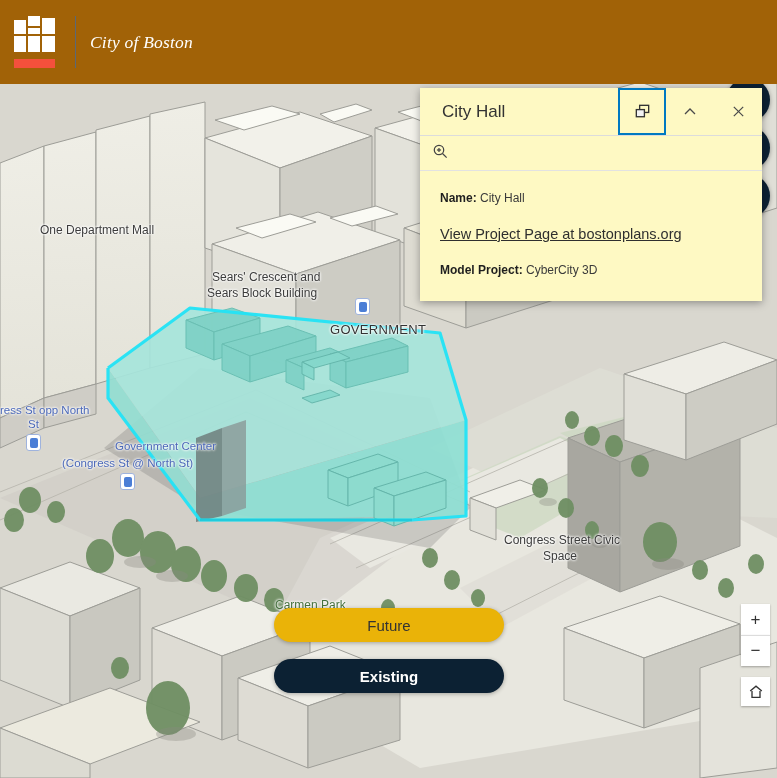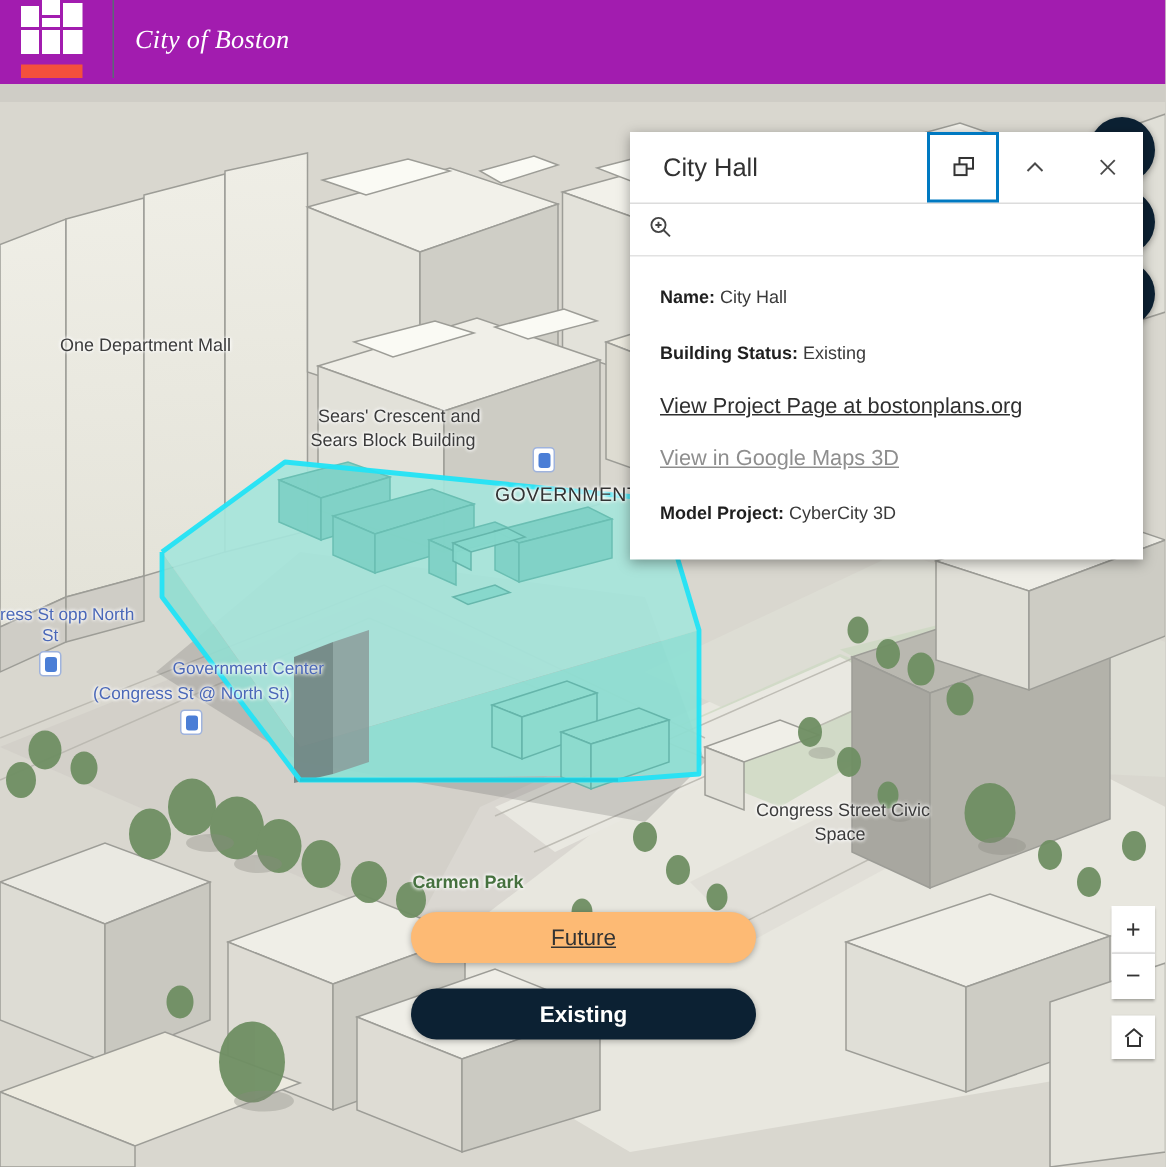--- a/index.html
+++ b/index.html
@@ -7,23 +7,23 @@
     width: 777px; height: 778px;
     overflow: hidden;
     font-family: "Liberation Sans", sans-serif;
     background: #cfcdc6;
   }
   #app { position: relative; width: 777px; height: 778px; overflow: hidden; }
 
   
   .header {
     position: absolute; top: 0; left: 0;
-    width: 777px; height: 56px;
-    background: #a21caf;
-    display: flex; align-items: flex-start;
+    width: 777px; height: 84px;
+    background: #a16207;
+    display: flex; align-items: center;
     z-index: 60;
   }
   .logo-wrap { display: flex; align-items: center; padding-left: 14px; }
   .logo-mark { width: 45px; height: 52px; position: relative; }
   .logo-blocks { position: relative; width: 45px; height: 38px; }
   .lb { position: absolute; background: #ffffff; }
   .logo-red { position: absolute; left: 0; bottom: 0; width: 45px; height: 9px; background: #f4503c; }
   .logo-div { width: 1px; height: 52px; background: #5b6875; margin: 0 14px 0 16px; }
   .logo-text { color: #ffffff; font-family: "Liberation Serif", serif; font-size: 17.5px; line-height: 21px; font-style: italic; letter-spacing: .2px; }
   .app-title {
@@ -34,21 +34,21 @@
   
   .map { position: absolute; top: 68px; left: 0; width: 777px; height: 710px; overflow: hidden; background: #d7d5cd; }
   .map-svg { position: absolute; top: 0; left: 0; }
 
   .map-label {
     position: absolute; font-size: 12px; color: #3c3c3c;
     text-shadow: 0 0 3px #fff, 0 0 3px #fff, 0 0 2px #fff;
     white-space: nowrap; pointer-events: none; line-height: 14px;
   }
   .map-label.transit { color: #4b68b8; font-size: 11.5px; }
-  .map-label.park { color: #46713f; font-weight: bold; font-size: 12px; }
+  .map-label.park { color: #46713f; font-weight: normal; font-size: 12px; margin-top: 17px; }
   .map-label.big { font-size: 13px; color: #333; letter-spacing: .3px; }
 
   .transit-icon {
     position: absolute; width: 15px; height: 17px; border-radius: 3px;
     background: #ffffff; border: 1px solid #9fb3dd;
     display: flex; align-items: center; justify-content: center;
   }
   .transit-icon i { display: block; width: 8px; height: 10px; border-radius: 2px; background: #4b7ed6; }
 
   
@@ -70,21 +70,21 @@
     position: absolute; right: 7px; width: 44px; height: 44px;
     border-radius: 50%; background: #0c2133;
     box-shadow: 0 1px 4px rgba(0,0,0,.35);
     display: flex; align-items: center; justify-content: center;
     color: #fff; z-index: 30; border: none; cursor: pointer;
   }
 
   
   .popup {
     position: absolute; top: 88px; left: 420px;
-    width: 342px; background: #ffffff;
+    width: 342px; background: #fef9c3;
     box-shadow: 0 2px 8px rgba(0,0,0,.35);
     z-index: 50;
   }
   .popup-head {
     display: flex; align-items: stretch;
     height: 48px; border-bottom: 1px solid #dcdcdc;
   }
   .popup-title {
     flex: 1; display: flex; align-items: center; padding-left: 22px;
     font-size: 17px; color: #323232; font-weight: normal;
@@ -107,21 +107,21 @@
   }
   .plink.dim { color: #8e8e8e; }
 
   
   .seg {
     position: absolute; left: 274px; width: 230px; height: 34px;
     border-radius: 17px; display: flex; align-items: center; justify-content: center;
     font-size: 15px; cursor: pointer; z-index: 40;
     box-shadow: 0 1px 4px rgba(0,0,0,.3); border: none;
   }
-  .seg.off { top: 608px; background: #fdba74; color: #333; text-decoration: underline; }
+  .seg.off { top: 608px; background: #eab308; color: #333; }
   .seg.on  { top: 659px; background: #0c2133; color: #ffffff; font-weight: bold; }
 
   
   .zoomctl { position: absolute; right: 7px; top: 604px; width: 29px; z-index: 40; }
   .zbtn {
     width: 29px; height: 31px; background: #fff; border: none;
     display: flex; align-items: center; justify-content: center;
     font-size: 17px; color: #333; cursor: pointer;
     box-shadow: 0 1px 2px rgba(0,0,0,.3);
   }
@@ -456,26 +456,21 @@
             <line x1="7.4" y1="5.2" x2="7.4" y2="9.6"></line>
         </svg>
       </button>
     </div>
 
     <div class="popup-body">
       <div class="pfield">
         <b>Name:</b>
         <span>City Hall</span>
       </div>
-      <div class="pfield">
-        <b>Building Status:</b>
-        <span>Existing</span>
-      </div>
       <a class="plink">View Project Page at bostonplans.org</a>
-      <a class="plink dim">View in Google Maps 3D</a>
       <div class="pfield" style="margin-bottom:0;">
         <b>Model Project:</b>
         <span>CyberCity 3D</span>
       </div>
     </div>
   </div>
 
   <button class="seg off">Future</button>
   <button class="seg on">Existing</button>
 

